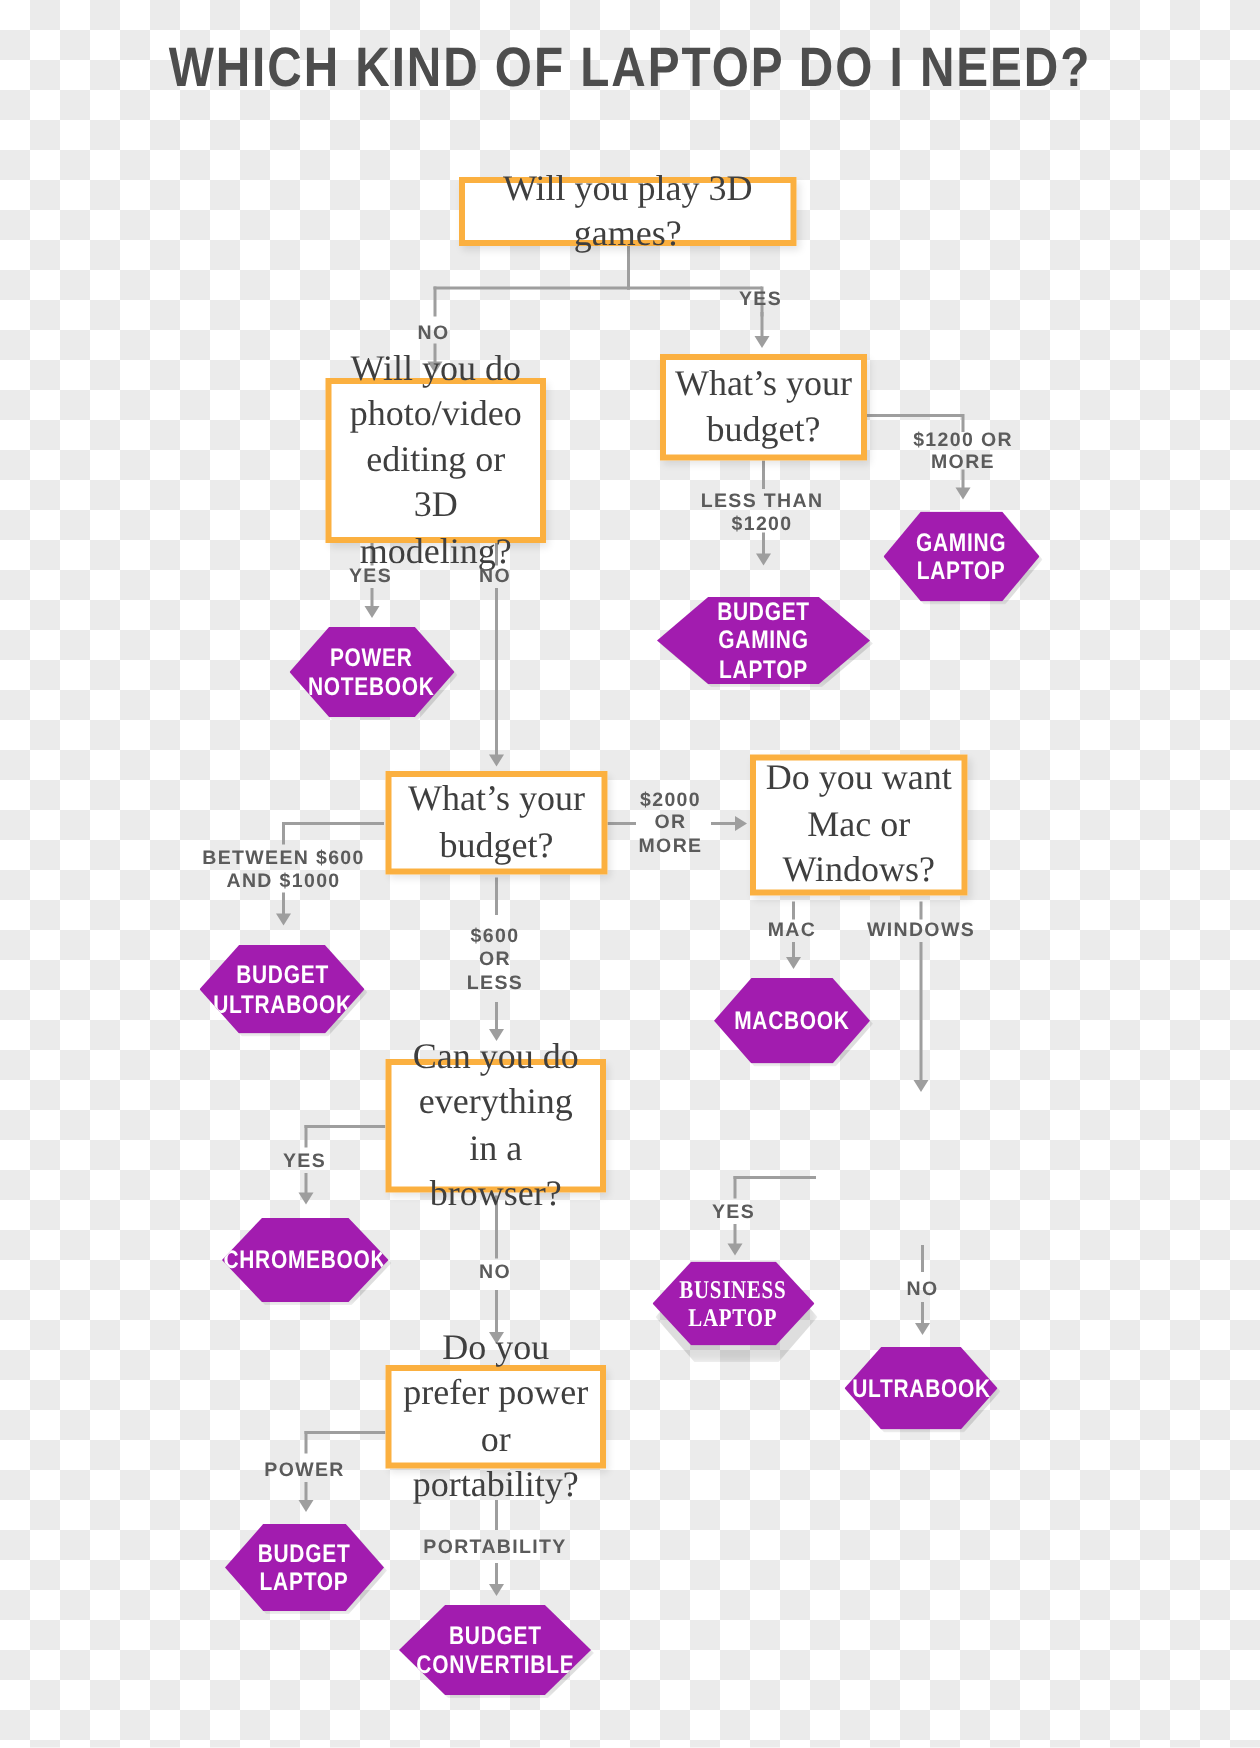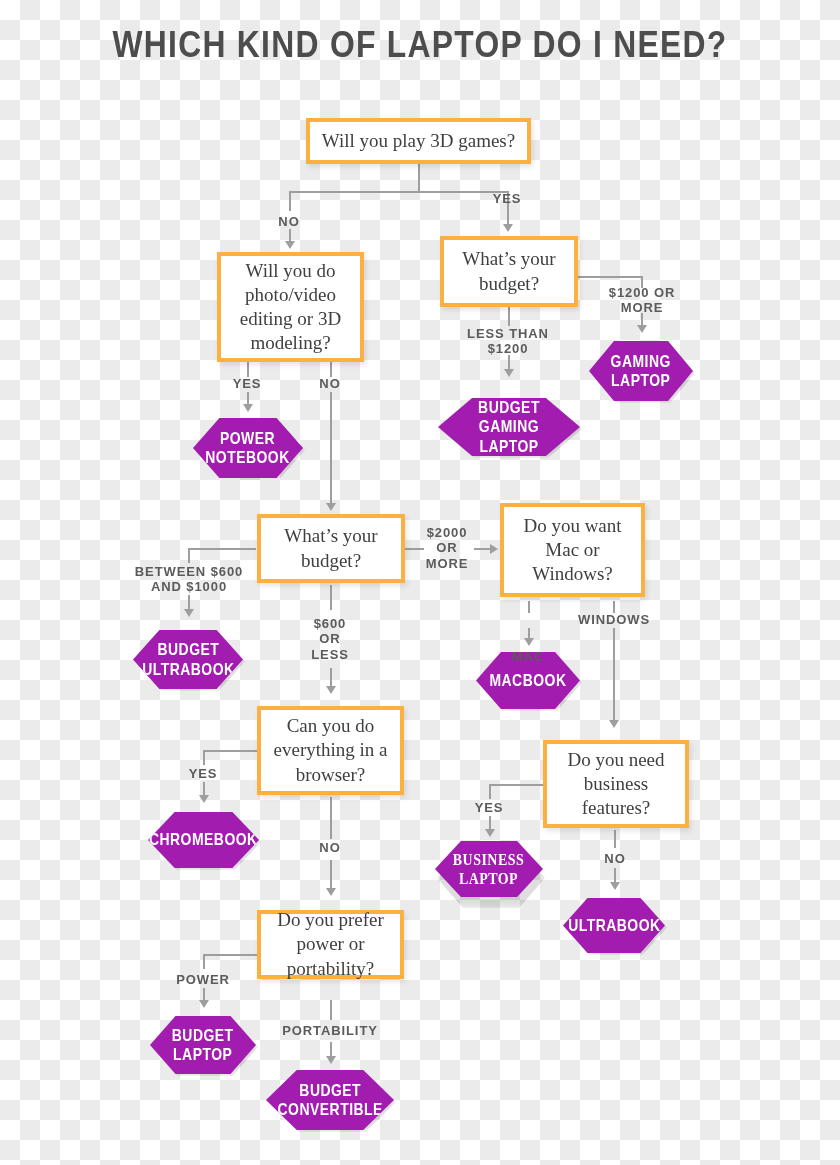--- a/index.html
+++ b/index.html
@@ -30,21 +30,21 @@
   }
 
   
   .qbox{
     position:absolute;
     box-sizing:border-box;
     background:#ffffff;
     border:4px solid #fbb040;
     color:#3f3f3f;
     font-family:"Liberation Serif", serif;
-    font-size:19px;
+    font-size:24px;
     line-height:1.27;
     text-align:center;
     display:flex;align-items:center;justify-content:center;
     padding:4px 6px;
     box-shadow:2px 3px 5px rgba(0,0,0,.10);
     z-index:5;
   }
 
   
   .hex{
@@ -196,23 +196,20 @@
   </div>
 
   <div class="qbox" style="left:500px;top:503px;width:145px;height:94px;">
     <span>Do you want Mac or Windows?</span>
   </div>
 
   <div class="qbox" style="left:257px;top:706px;width:147px;height:89px;">
     <span>Can you do everything in a browser?</span>
   </div>
 
-  <div class="qbox" style="left:543px;top:740px;width:146px;height:88px;">
-    <span>Do you need business features?</span>
-  </div>
 
   <div class="qbox" style="left:257px;top:910px;width:147px;height:69px;">
     <span>Do you prefer power or portability?</span>
   </div>
 
   <div class="hexshadow" style="left:591px;top:343px;width:104px;height:60px;"></div>
   <div class="hex" style="left:589px;top:341px;width:104px;height:60px;">
     <span>GAMING
 LAPTOP</span>
   </div>
@@ -277,21 +274,21 @@
   <div class="elabel" style="left:217px;top:376px;width:60px;">YES</div>
   <div class="elabel" style="left:300px;top:376px;width:60px;">NO</div>
   <div class="elabel" style="left:121px;top:564px;width:136px;">BETWEEN $600
 AND $1000</div>
   <div class="elabel" style="left:418px;top:525px;width:58px;">$2000
 OR
 MORE</div>
   <div class="elabel" style="left:301px;top:616px;width:58px;">$600
 OR
 LESS</div>
-  <div class="elabel" style="left:498px;top:612px;width:60px;margin-top:37px;">MAC</div>
+  <div class="elabel" style="left:498px;top:612px;width:60px;">MAC</div>
   <div class="elabel" style="left:570px;top:612px;width:88px;">WINDOWS</div>
   <div class="elabel" style="left:173px;top:766px;width:60px;">YES</div>
   <div class="elabel" style="left:300px;top:840px;width:60px;">NO</div>
   <div class="elabel" style="left:459px;top:800px;width:60px;">YES</div>
   <div class="elabel" style="left:585px;top:851px;width:60px;">NO</div>
   <div class="elabel" style="left:160px;top:972px;width:86px;">POWER</div>
   <div class="elabel" style="left:272px;top:1023px;width:116px;">PORTABILITY</div>
 
 </div>
 

